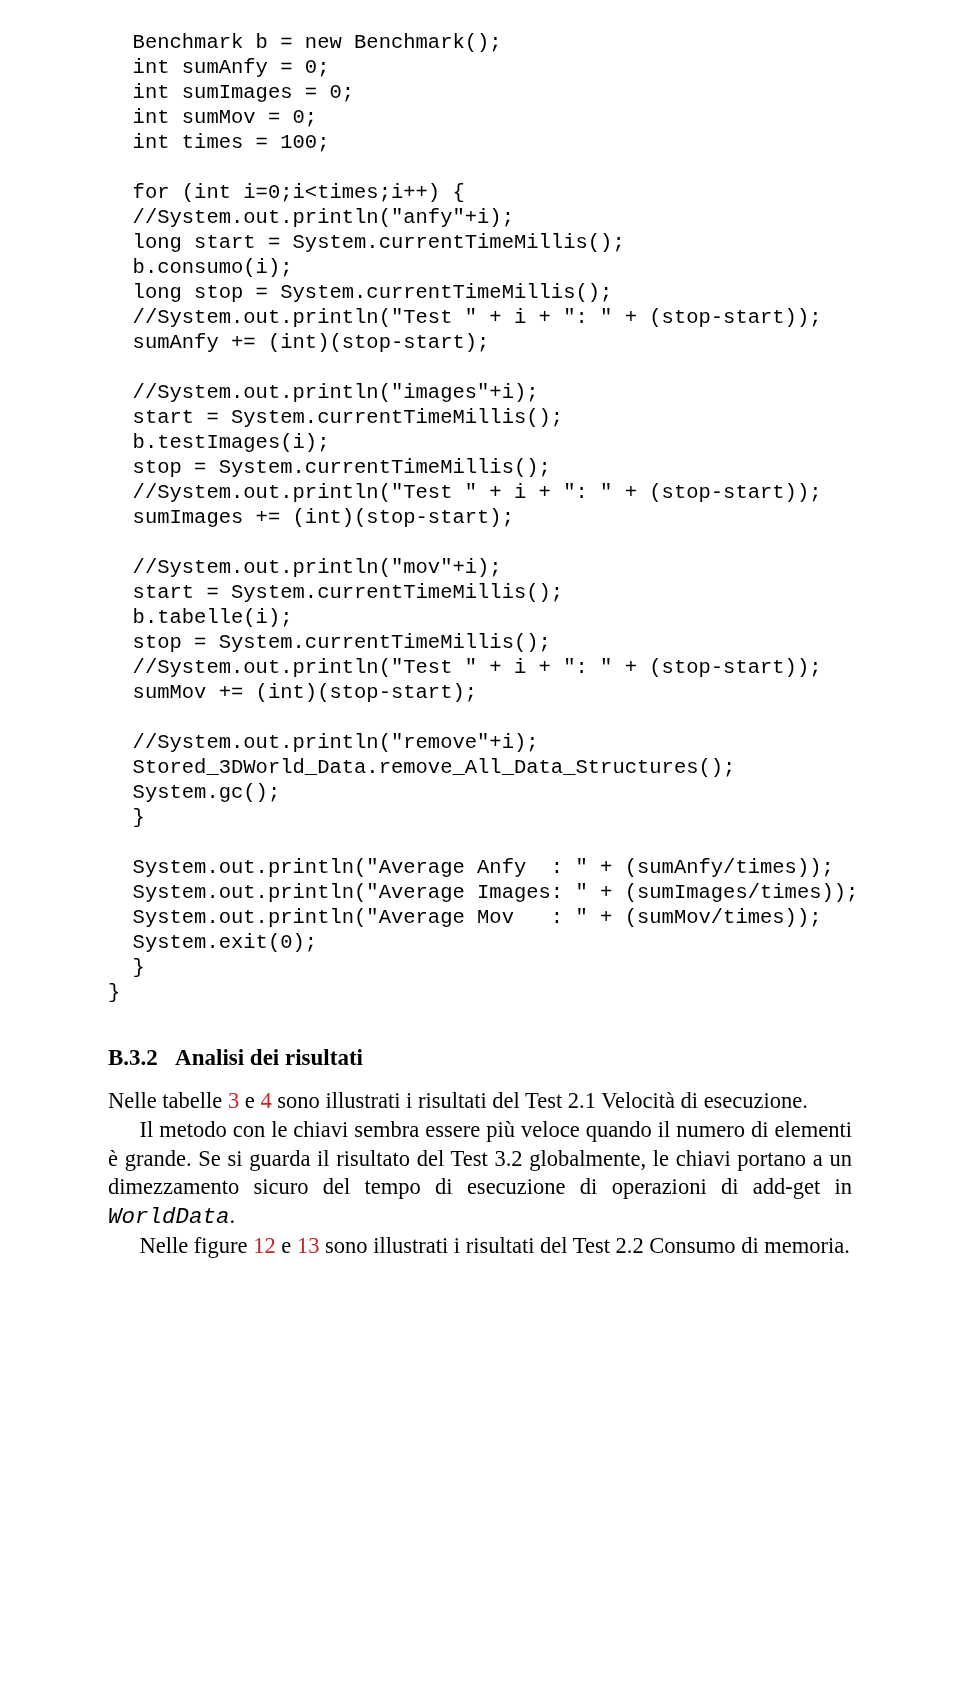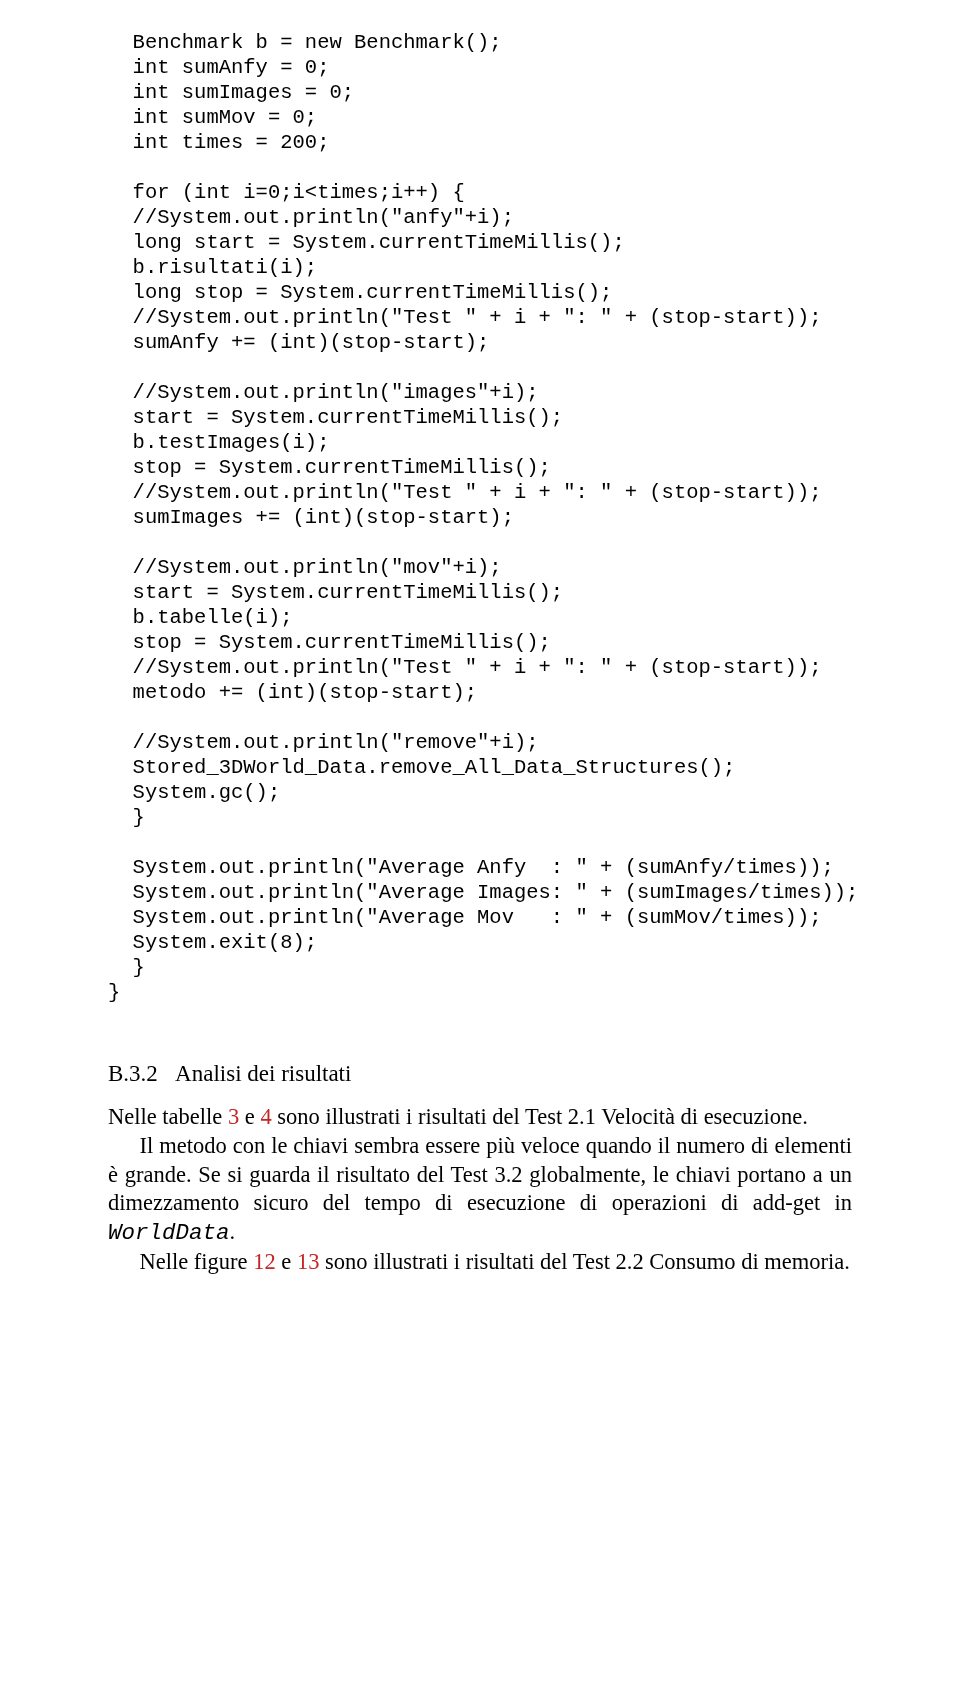--- a/index.html
+++ b/index.html
@@ -16,23 +16,23 @@
     padding: 30px 108px 40px 108px;
     position: relative;
   }
   .code-block {
     font-family: "Courier New", Courier, monospace;
     font-size: 20.5px;
     line-height: 1.22;
     white-space: pre;
   }
   .section-heading {
-    font-weight: normal;
+    font-weight: bold;
     font-size: 23px;
-    margin-top: 56px;
+    margin-top: 40px;
     margin-bottom: 16px;
   }
   .body-text {
     font-size: 22.5px;
     line-height: 1.28;
     text-align: justify;
     margin-top: 9px;
   }
   .body-text p {
     margin: 0;
@@ -58,53 +58,53 @@
 </style>
 </head>
 <body>
 
 <div class="page">
 
   <div class="code-block"><span>  Benchmark b = new Benchmark();</span>
 <span>  int sumAnfy = 0;</span>
 <span>  int sumImages = 0;</span>
 <span>  int sumMov = 0;</span>
-<span>  int times = 200;</span>
+<span>  int times = 100;</span>
 <span></span>
 <span>  for (int i=0;i&lt;times;i++) {</span>
 <span>  //System.out.println("anfy"+i);</span>
 <span>  long start = System.currentTimeMillis();</span>
-<span>  b.risultati(i);</span>
+<span>  b.consumo(i);</span>
 <span>  long stop = System.currentTimeMillis();</span>
 <span>  //System.out.println("Test " + i + ": " + (stop-start));</span>
 <span>  sumAnfy += (int)(stop-start);</span>
 <span></span>
 <span>  //System.out.println("images"+i);</span>
 <span>  start = System.currentTimeMillis();</span>
 <span>  b.testImages(i);</span>
 <span>  stop = System.currentTimeMillis();</span>
 <span>  //System.out.println("Test " + i + ": " + (stop-start));</span>
 <span>  sumImages += (int)(stop-start);</span>
 <span></span>
 <span>  //System.out.println("mov"+i);</span>
 <span>  start = System.currentTimeMillis();</span>
 <span>  b.tabelle(i);</span>
 <span>  stop = System.currentTimeMillis();</span>
 <span>  //System.out.println("Test " + i + ": " + (stop-start));</span>
-<span>  metodo += (int)(stop-start);</span>
+<span>  sumMov += (int)(stop-start);</span>
 <span></span>
 <span>  //System.out.println("remove"+i);</span>
 <span>  Stored_3DWorld_Data.remove_All_Data_Structures();</span>
 <span>  System.gc();</span>
 <span>  }</span>
 <span></span>
 <span>  System.out.println("Average Anfy  : " + (sumAnfy/times));</span>
 <span>  System.out.println("Average Images: " + (sumImages/times));</span>
 <span>  System.out.println("Average Mov   : " + (sumMov/times));</span>
-<span>  System.exit(8);</span>
+<span>  System.exit(0);</span>
 <span>  }</span>
 <span>}</span></div>
 
   <div class="section-heading">
     <span>B.3.2</span>&nbsp;&nbsp;&nbsp;<span>Analisi dei risultati</span>
   </div>
 
   <div class="body-text">
     <p>
       <span>Nelle tabelle </span><span class="linkref">3</span><span> e </span><span class="linkref">4</span><span> sono illustrati i risultati del Test 2.1 Velocità di esecuzione.</span>

